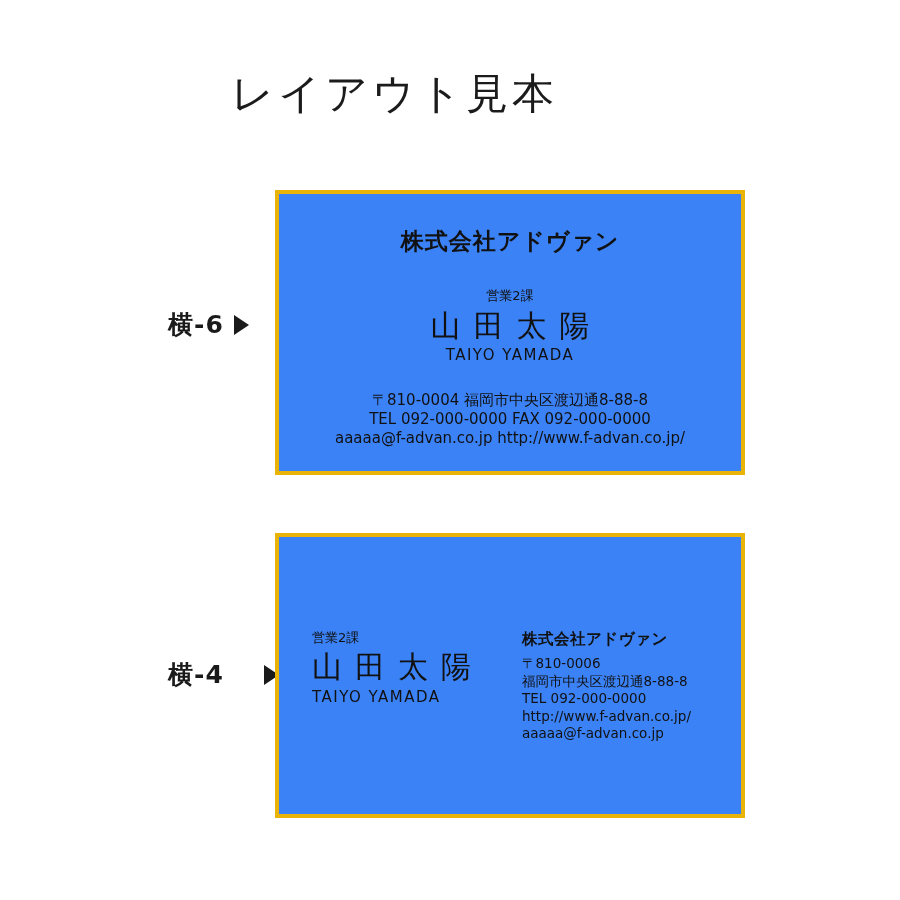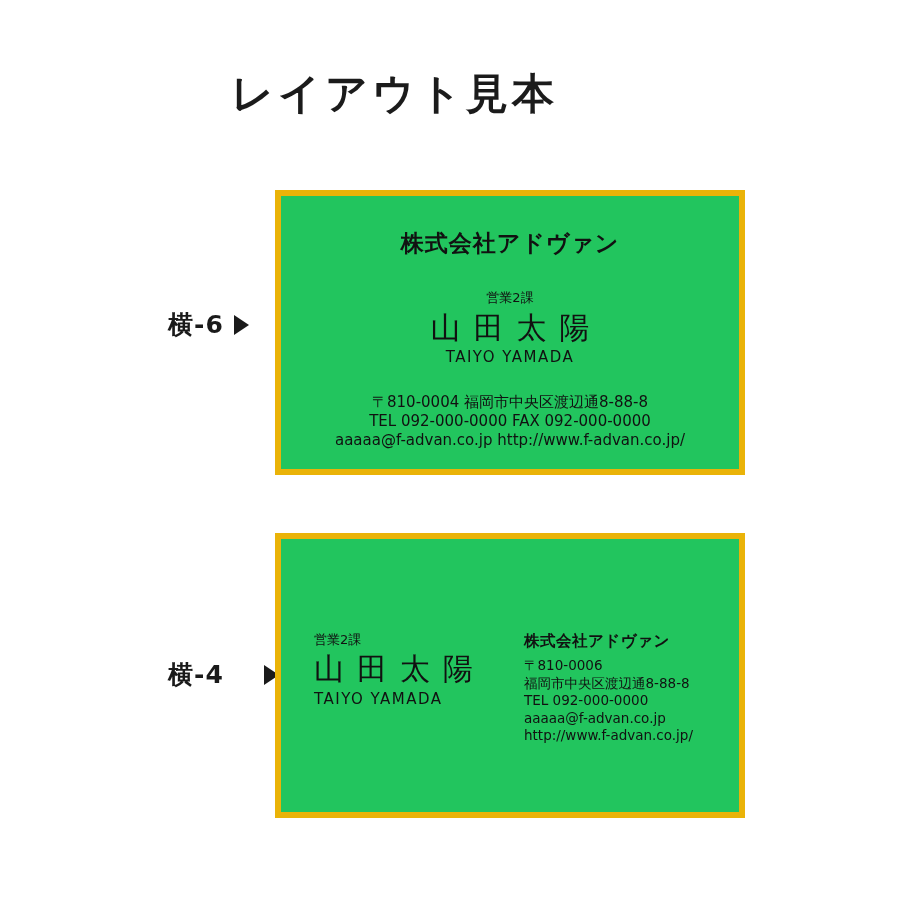--- a/index.html
+++ b/index.html
@@ -20,21 +20,21 @@
   .page-title {
     position: absolute;
     top: 66px;
     left: 0;
     width: 789px;
     text-align: center;
     font-family: "Liberation Serif", "DejaVu Serif", serif;
     font-size: 42px;
     letter-spacing: 4px;
     color: #1b1b1b;
-    font-weight: 700;
+    font-weight: 400;
   }
 
   
   .row-label {
     position: absolute;
     display: flex;
     align-items: center;
     gap: 10px;
     font-family: "DejaVu Sans", "Liberation Sans", sans-serif;
     font-weight: 700;
@@ -49,22 +49,22 @@
     border-left: 15px solid #1a1a1a;
     border-top: 10px solid transparent;
     border-bottom: 10px solid transparent;
   }
   #label-yoko3 { left: 168px; top: 308px; }
   #label-yoko4 { left: 168px; top: 658px; gap: 40px; }
 
   
   .card {
     position: absolute;
-    background: #22c55e;
-    border: 6px solid #eab308;
+    background: #3b82f6;
+    border: 4px solid #eab308;
     box-sizing: border-box;
   }
   #card-yoko3 { left: 275px; top: 190px; width: 470px; height: 285px; }
   #card-yoko4 { left: 275px; top: 533px; width: 470px; height: 285px; }
 
   
   .c1-company {
     position: absolute;
     top: 32px;
     left: 0;
@@ -203,17 +203,17 @@
     <div class="c2-dept">営業2課</div>
     <div class="c2-name">山田太陽</div>
     <div class="c2-name-roman">TAIYO YAMADA</div>
   </div>
   <div class="c2-right">
     <div class="c2-company">株式会社アドヴァン</div>
     <div class="c2-contact">
       <div>〒810-0006</div>
       <div>福岡市中央区渡辺通8-88-8</div>
       <div>TEL  092-000-0000</div>
+      <div>http://www.f-advan.co.jp/</div>
       <div>aaaaa@f-advan.co.jp</div>
-      <div>http://www.f-advan.co.jp/</div>
     </div>
   </div>
 </div>
 
 </body></html>

